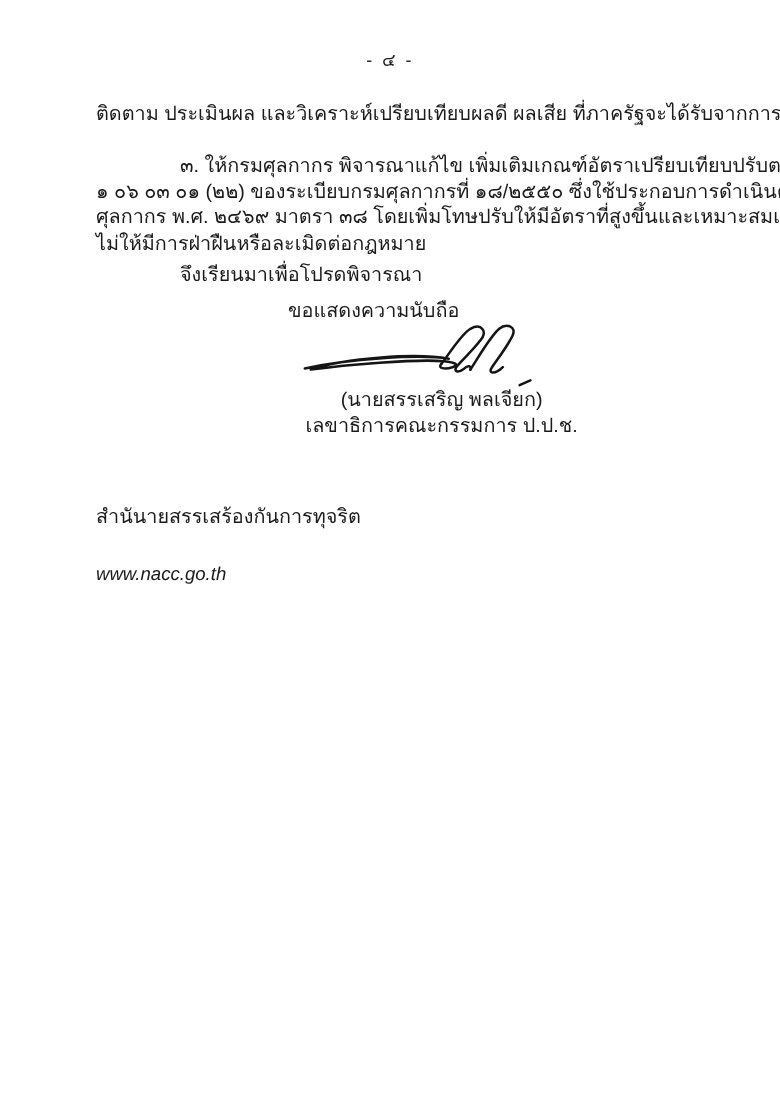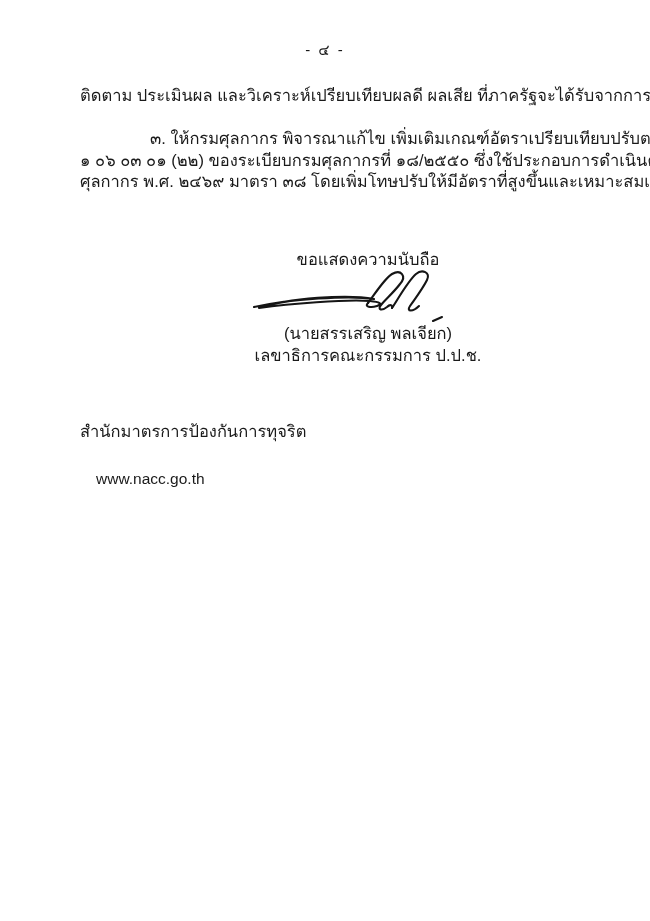--- a/index.html
+++ b/index.html
@@ -38,53 +38,55 @@
   .body-line.indented { left: 150px; }
   .l0 { top: 85px; }
   .l1 { top: 107px; }
   .l2 { top: 128px; }
   .l3 { top: 150px; }
   .l4 { top: 171px; }
   .l5 { top: 193px; }
   .closing-line { top: 219px; left: 150px; }
   .signoff {
     top: 249px; left: 240px; width: 256px;
-    text-align: center; white-space: nowrap;
+    text-align: left; white-space: nowrap;
   }
   .signature-wrap {
     position: absolute;
     top: 266px;
     left: 250px;
     width: 200px;
     height: 60px;
   }
   .signatory-name {
     top: 323px; left: 240px; width: 256px;
     text-align: center;
   }
   .signatory-title {
     top: 345px; left: 240px; width: 256px;
     text-align: center;
   }
   .footer-office  { top: 421px; left: 80px; }
   .footer-phone   { top: 445px; left: 80px; }
-  .footer-website { top: 468px; left: 96px; font-size: 15.5px; }
+  .footer-website { top: 468px; left: 80px; font-size: 15.5px; font-style: italic; }
 </style>
 </head>
 <body>
 
 <div class="page">
 
   <div class="page-number">- ๔ -</div>
 
   <div class="txt body-line l0">ติดตาม ประเมินผล และวิเคราะห์เปรียบเทียบผลดี ผลเสีย ที่ภาครัฐจะได้รับจากการให้สิทธิประโยชน์โครงการ</div>
   <div class="txt body-line indented l2">๓. ให้กรมศุลกากร พิจารณาแก้ไข เพิ่มเติมเกณฑ์อัตราเปรียบเทียบปรับตามประมวลฯ</div>
   <div class="txt body-line l3">๑ ๐๖ ๐๓ ๐๑ (๒๒) ของระเบียบกรมศุลกากรที่ ๑๘/๒๕๕๐ ซึ่งใช้ประกอบการดำเนินคดีตามพระราชบัญญัติ</div>
   <div class="txt body-line l4">ศุลกากร พ.ศ. ๒๔๖๙ มาตรา ๓๘  โดยเพิ่มโทษปรับให้มีอัตราที่สูงขึ้นและเหมาะสมเพียงพอที่จะป้องกัน</div>
+  <div class="txt body-line l5">ไม่ให้มีการฝ่าฝืนหรือละเมิดต่อกฎหมาย</div>
 
+  <div class="txt closing-line">จึงเรียนมาเพื่อโปรดพิจารณา</div>
 
   <div class="txt signoff">ขอแสดงความนับถือ</div>
 
   <div class="signature-wrap">
     <svg width="200" height="60" viewBox="0 0 200 60">
       <g fill="none" stroke="#151515" stroke-width="2.1" stroke-linecap="round" stroke-linejoin="round">
 
         <path d="M4,41 C40,33 100,29 124,33 C98,28 38,32 9,42 C38,38 96,33 120,35 C130,36 133,38 127,40 C121,42 114,41 118,37"></path>
 
         <path d="M118,37 C125,28 134,13 142,8 C151,3 157,10 150,18 C144,26 135,34 131,39 C127,44 132,45 137,41 C140,38 143,39 142,42"></path>
@@ -92,16 +94,16 @@
         <path d="M142,42 C148,33 158,15 166,8 C172,3 181,6 177,14 C172,24 164,34 160,40 C156,46 163,46 169,40"></path>
 
         <path d="M183,55 L192,51"></path>
       </g>
     </svg>
   </div>
 
   <div class="txt signatory-name">(นายสรรเสริญ พลเจียก)</div>
   <div class="txt signatory-title">เลขาธิการคณะกรรมการ ป.ป.ช.</div>
 
-  <div class="txt footer-office">สำนักมาตรการป้องกันการทุจริต</div>
+  <div class="txt footer-office">สำนันายสรรเสร้องกันการทุจริต</div>
   <div class="txt footer-website">www.nacc.go.th</div>
 
 </div>
 
 </body></html>

